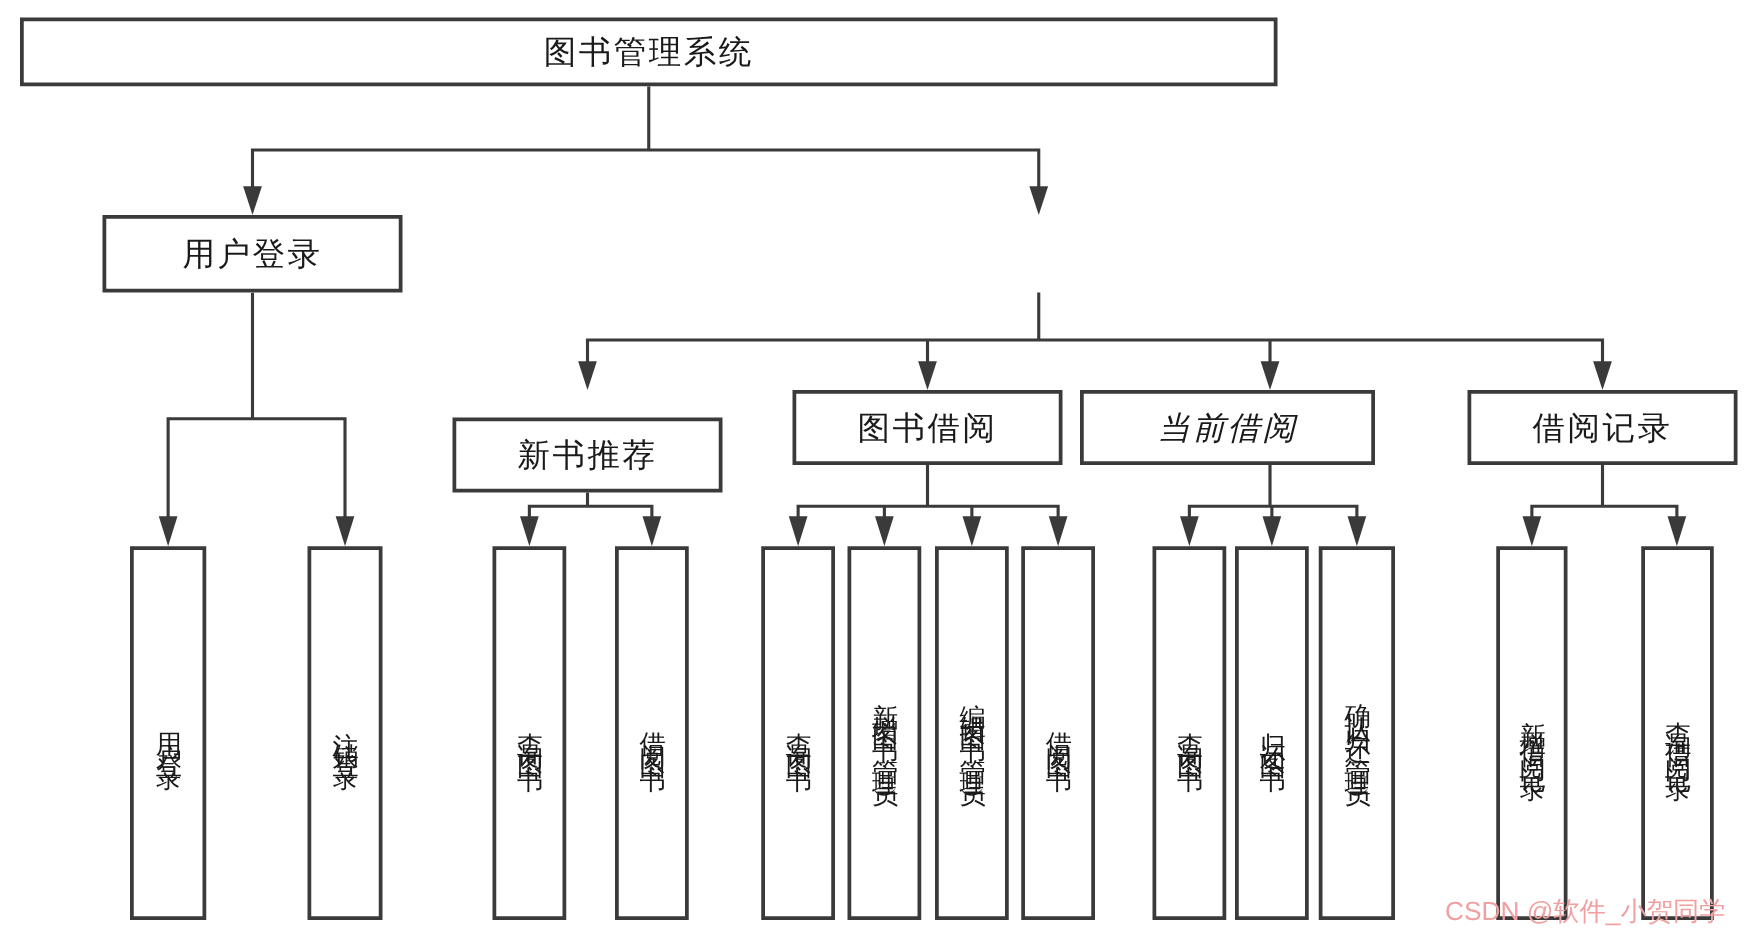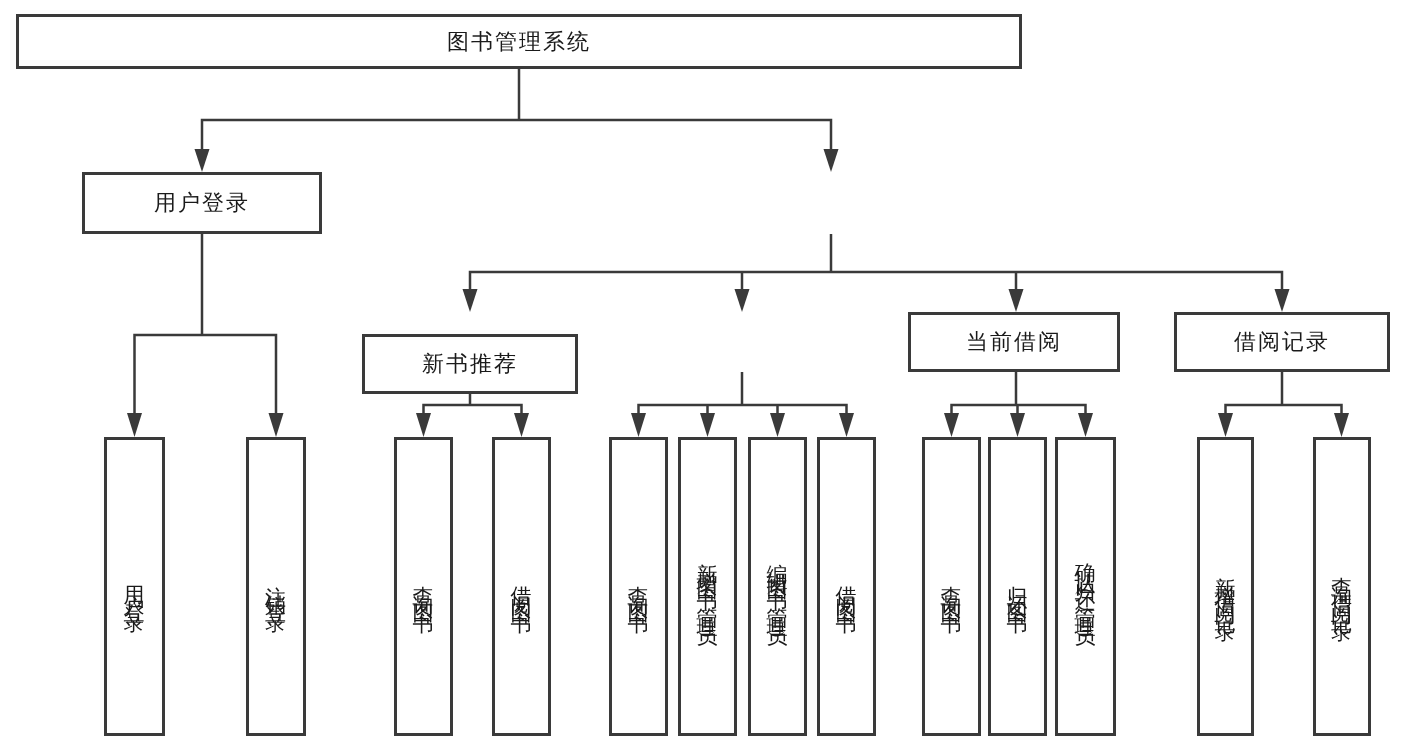--- a/index.html
+++ b/index.html
@@ -20,21 +20,21 @@
   .box {
     position: absolute;
     box-sizing: border-box;
     border: 3px solid #3a3a3a;
     background: #ffffff;
     display: flex;
     align-items: center;
     justify-content: center;
   }
   .hlabel {
-    font-size: 22px;
+    font-size: 26px;
     letter-spacing: 2px;
     color: #1a1a1a;
     white-space: nowrap;
   }
   .vtext {
     writing-mode: vertical-rl;
     text-orientation: mixed;
     font-size: 21px;
     letter-spacing: 9px;
     color: #1a1a1a;
@@ -99,21 +99,24 @@
     <span class="hlabel">图书管理系统</span>
   </div>
 
   <div class="box" style="left:82px; top:172px; width:240px; height:62px;">
     <span class="hlabel">用户登录</span>
   </div>
 
   <div class="box" style="left:362px; top:312px; width:216px; height:60px;margin-top:22px;">
     <span class="hlabel">新书推荐</span>
   </div>
-  <div class="box" style="left:908px; top:312px; width:212px; height:60px;">
+  <div class="box" style="left:634px; top:312px; width:216px; height:60px;">
+    <span class="hlabel">图书借阅</span>
+  </div>
+  <div class="box" style="left:864px; top:312px; width:236px; height:60px;font-style:italic;">
     <span class="hlabel">当前借阅</span>
   </div>
   <div class="box" style="left:1174px; top:312px; width:216px; height:60px;">
     <span class="hlabel">借阅记录</span>
   </div>
 
   <div class="box" style="left:104px; top:437px; width:61px; height:299px;">
     <span class="vtext">用户登录</span>
   </div>
   <div class="box" style="left:246px; top:437px; width:60px; height:299px;">
@@ -150,14 +153,15 @@
     <span class="vtext">确认归还（管理员）</span>
   </div>
 
   <div class="box" style="left:1197px; top:437px; width:57px; height:299px;">
     <span class="vtext">新增借阅记录</span>
   </div>
   <div class="box" style="left:1313px; top:437px; width:58px; height:299px;">
     <span class="vtext">查询借阅记录</span>
   </div>
 
+  <div id="watermark">CSDN @软件_小贺同学</div>
 
 </div>
 
 </body></html>

